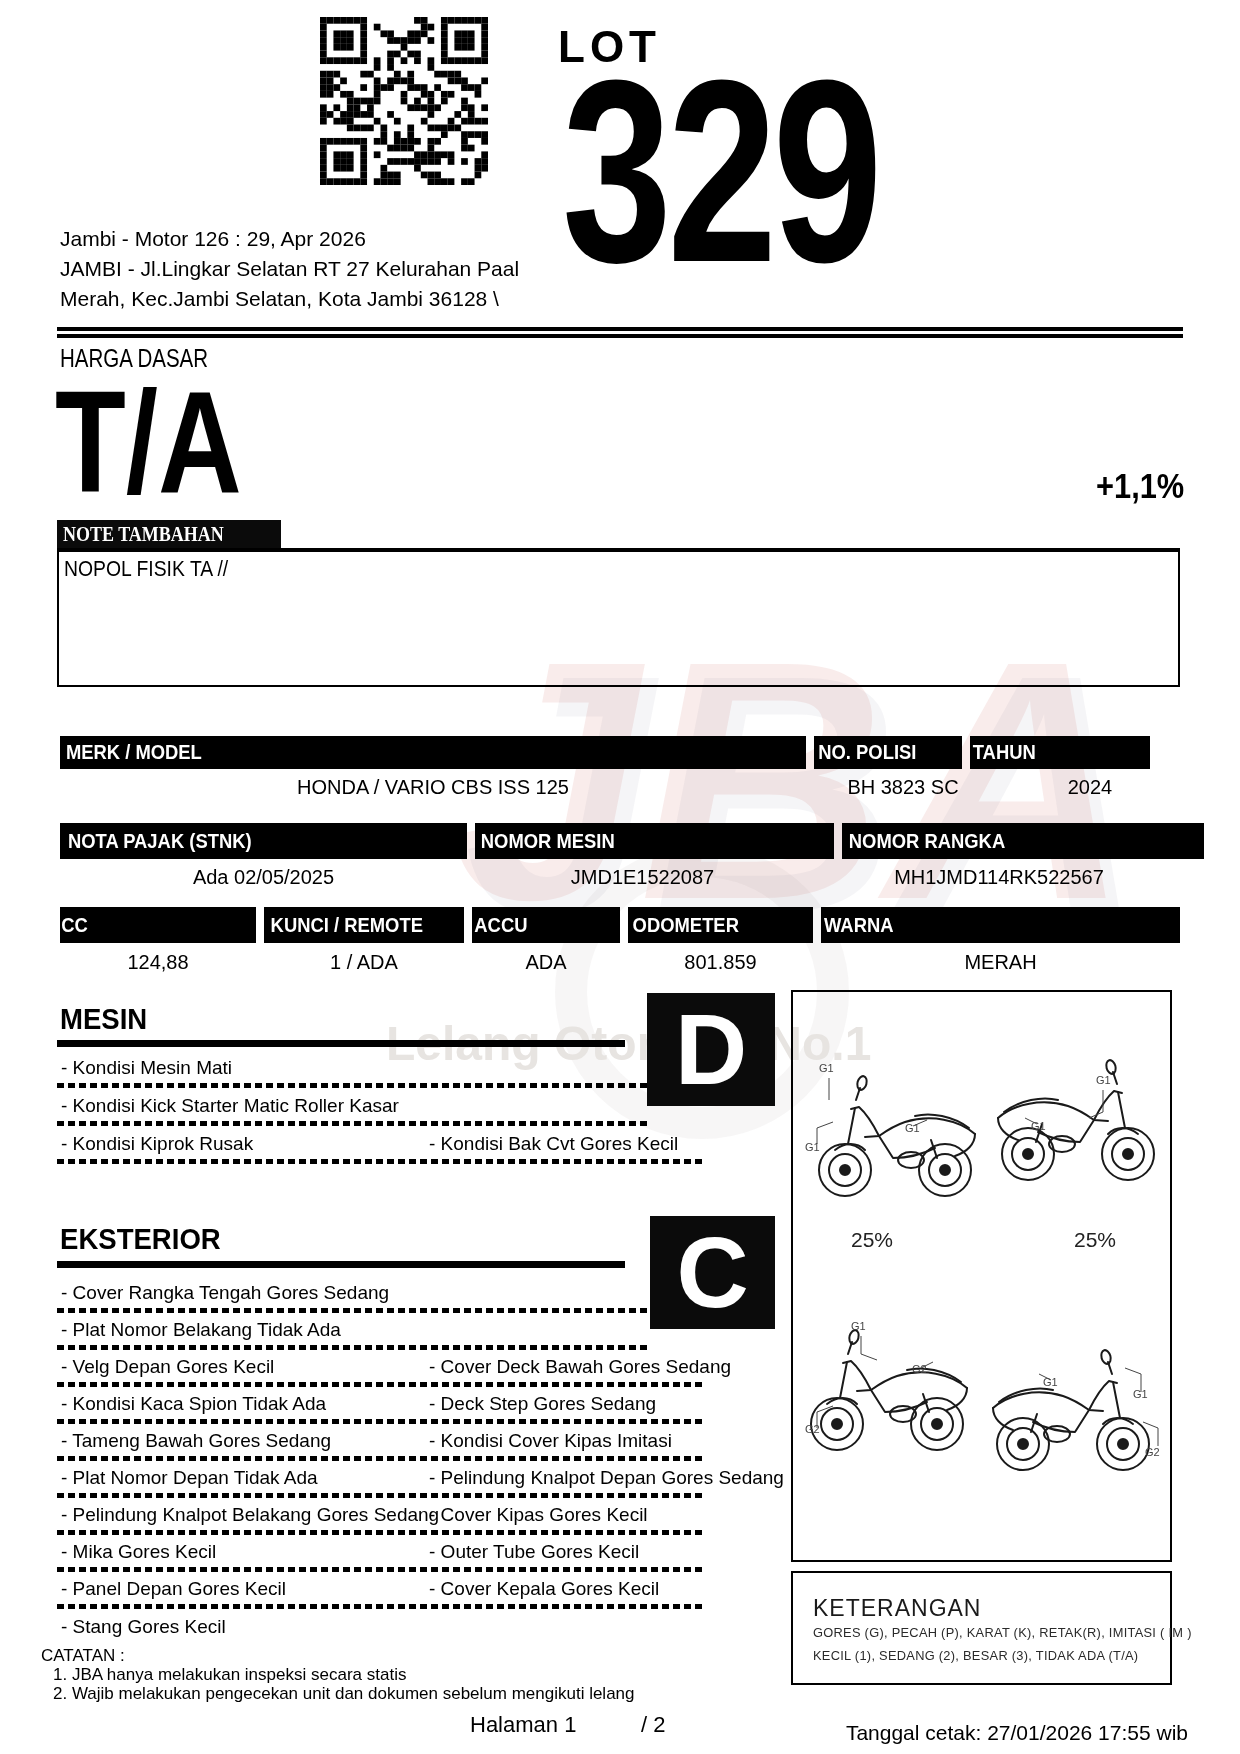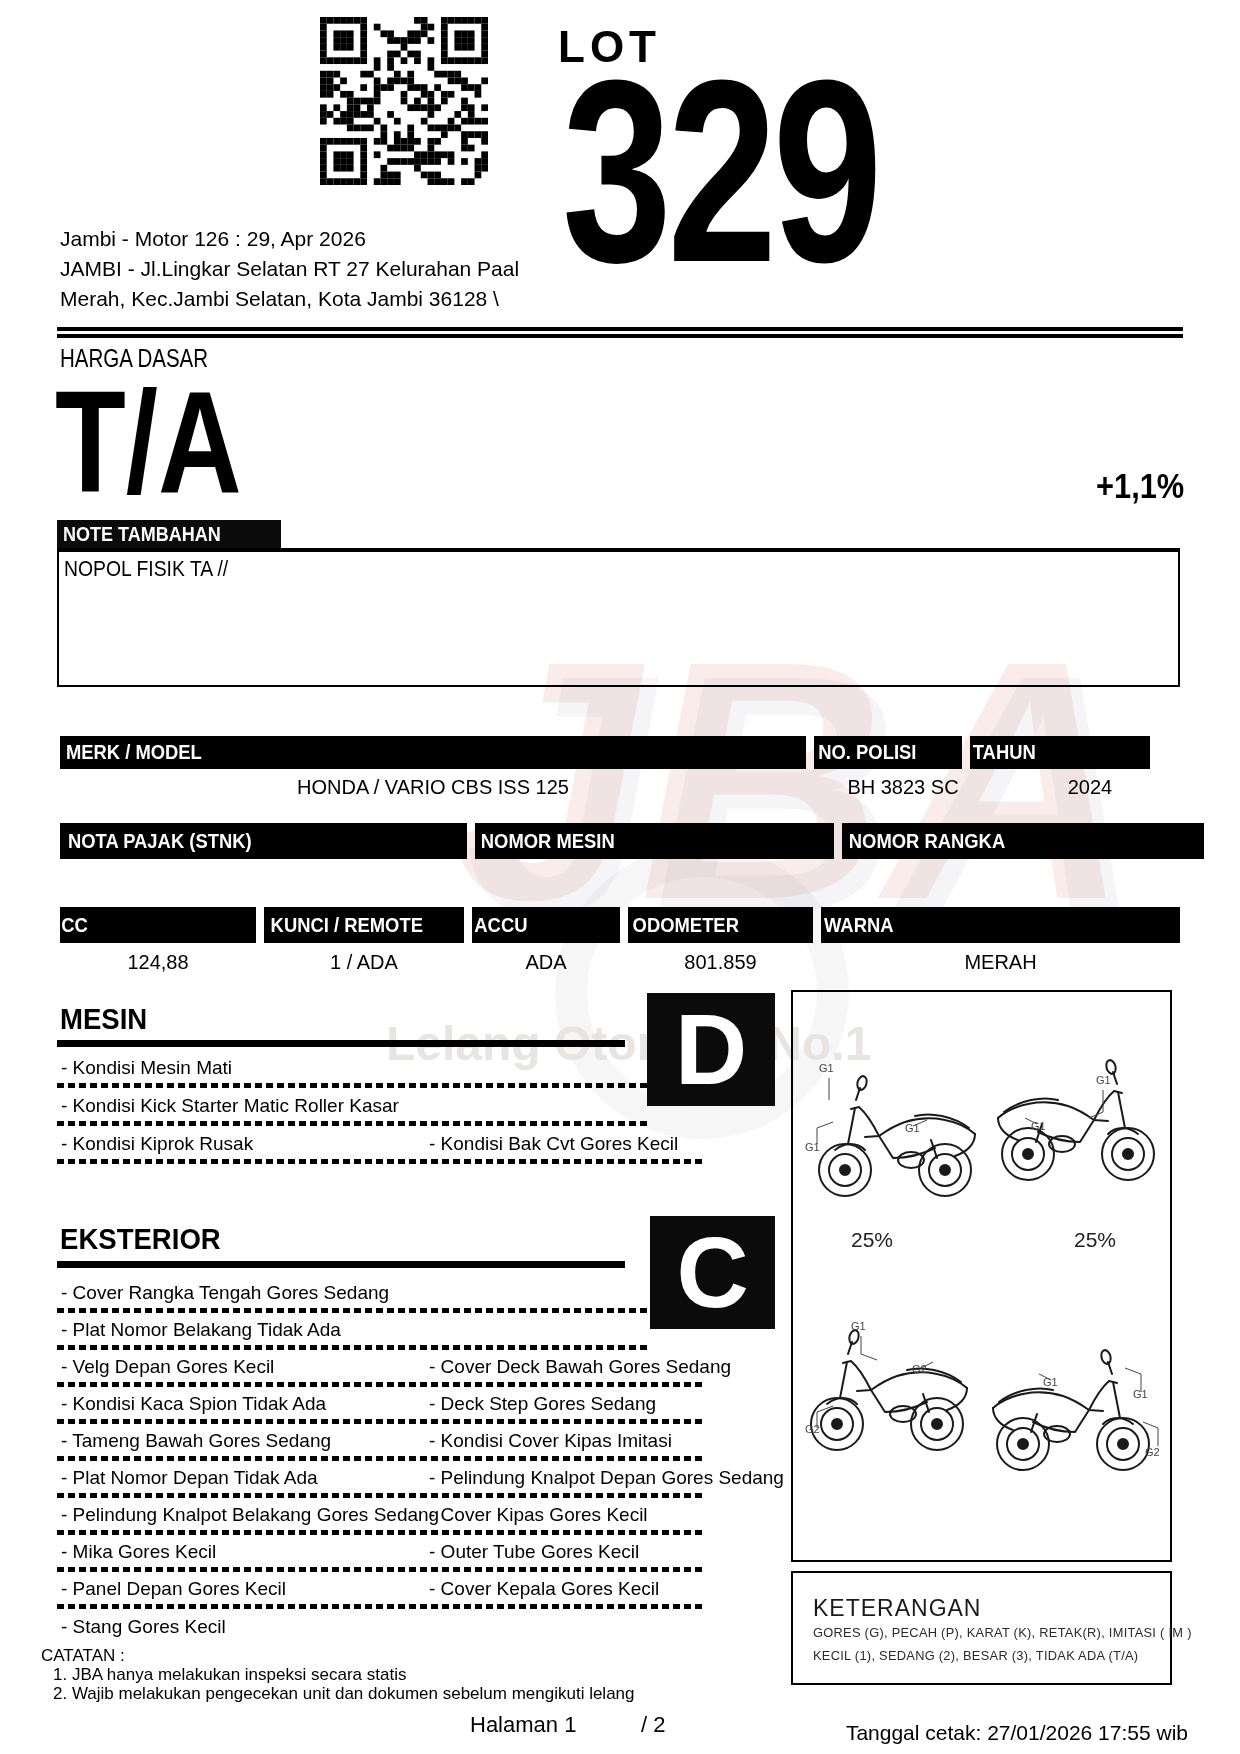--- a/index.html
+++ b/index.html
@@ -16,21 +16,21 @@
               transform:scaleX(0.76);transform-origin:left top;z-index:2;}
   .addr{position:absolute;font-size:21px;line-height:30px;z-index:2;}
   .dbl-rule{position:absolute;height:12px;z-index:2;
             background:linear-gradient(180deg,#000 0 4px,#fff 4px 7px,#000 7px 11px,transparent 11px);}
   .harga-label{position:absolute;font-size:25px;transform:scaleX(0.82);transform-origin:left top;z-index:2;}
   .harga-value{position:absolute;font-size:145px;font-weight:bold;line-height:1;
                transform:scaleX(0.8);transform-origin:left top;z-index:2;}
   .harga-pct{position:absolute;font-size:35px;font-weight:bold;
              transform:scaleX(0.88);transform-origin:right top;z-index:2;}
   .note-label{position:absolute;background:#0b0b0b;color:#fff;font-size:20px;font-weight:bold;
-              display:flex;align-items:center;padding-left:6px;z-index:2;}
+              display:flex;align-items:center;padding-left:6px;z-index:2;font-family:Liberation Serif, serif;}
   .note-label span{transform:scaleX(0.9);transform-origin:left center;white-space:nowrap;}
   .note-box{position:absolute;border:2px solid #000;border-top-width:4px;z-index:1;}
   .note-text{position:absolute;left:5px;top:4px;font-size:22px;transform:scaleX(0.88);
              transform-origin:left top;white-space:nowrap;}
   
   .hdr-row{position:absolute;display:flex;gap:8px;z-index:2;}
   .bar{background:#000000;color:#fff;font-weight:bold;font-size:20px;
        display:flex;align-items:center;}
   .bar span{transform:scaleX(0.92);white-space:nowrap;}
   .val-row{position:absolute;display:flex;gap:8px;font-size:20px;z-index:2;}
@@ -415,20 +415,25 @@
     <div class="bar" style="width:407px;">
         <span>NOTA PAJAK (STNK)</span>
       </div>
     <div class="bar" style="width:359px;">
         <span>NOMOR MESIN</span>
       </div>
     <div class="bar" style="width:362px;">
         <span>NOMOR RANGKA</span>
       </div>
   </div>
+  <div class="val-row" style="left:60px;top:866px;">
+    <div style="width:407px;">Ada 02/05/2025</div>
+    <div style="width:335px;">JMD1E1522087</div>
+    <div style="width:362px;">MH1JMD114RK522567</div>
+  </div>
 
   <div class="hdr-row" style="left:60px;top:907px;height:36px;">
     <div class="bar" style="width:196px;">
         <span>CC</span>
       </div>
     <div class="bar" style="width:200px;">
         <span>KUNCI / REMOTE</span>
       </div>
     <div class="bar" style="width:148px;">
         <span>ACCU</span>

